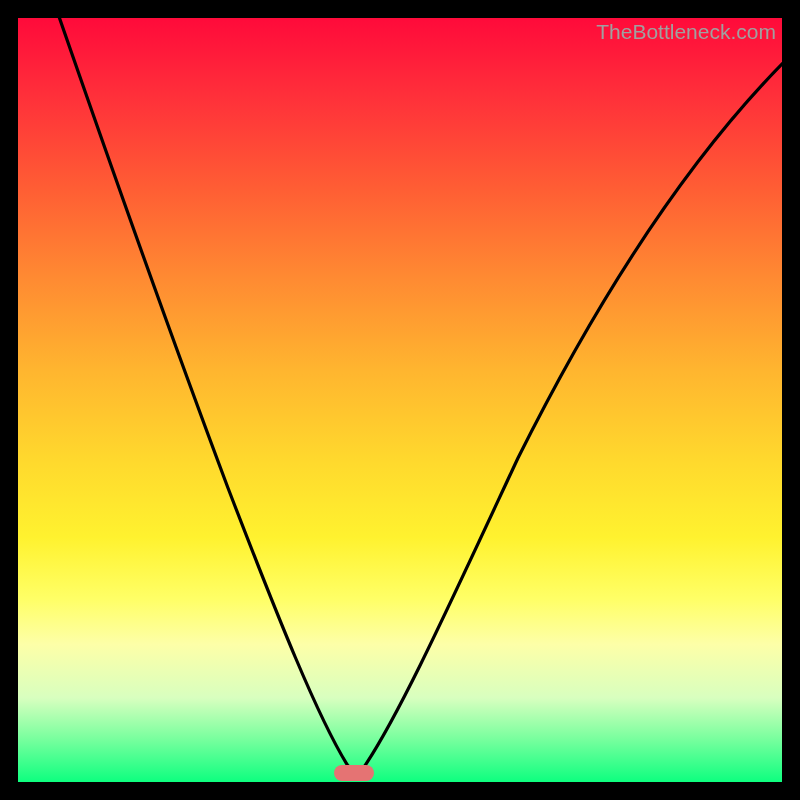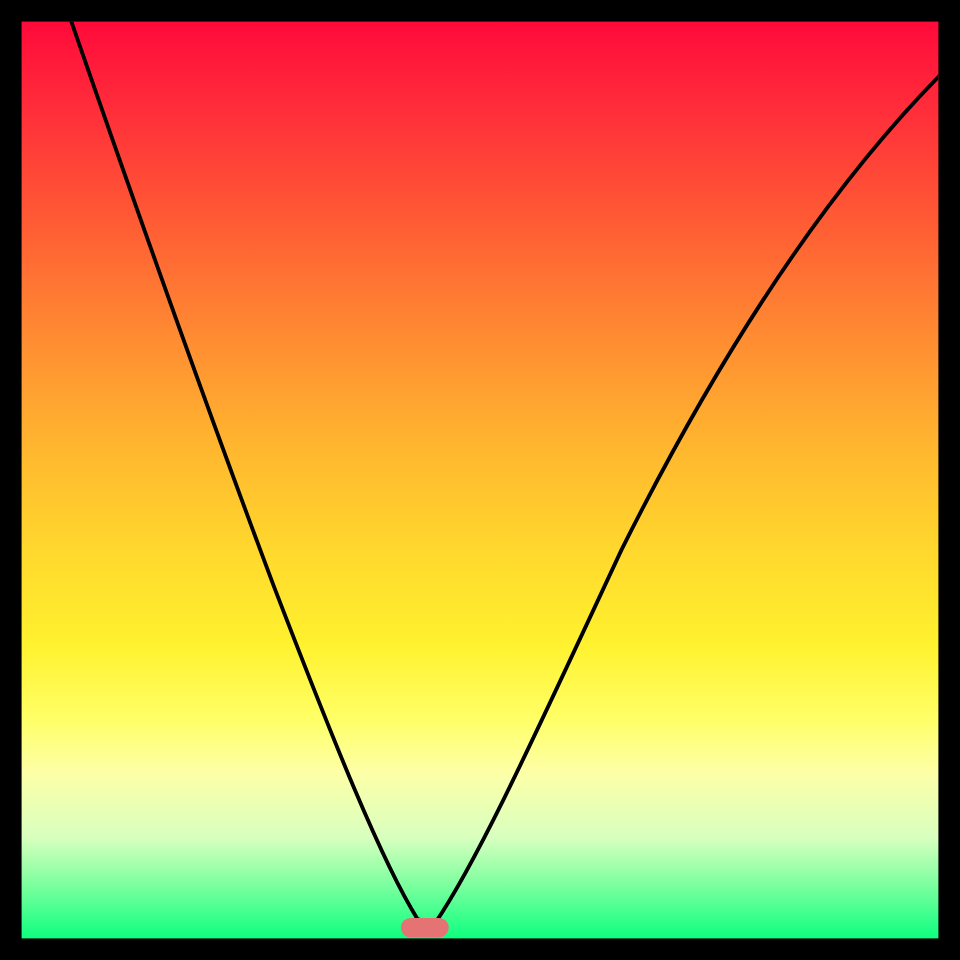--- a/index.html
+++ b/index.html
@@ -35,14 +35,15 @@
       <path d="M 38 -10
                C 90 140, 150 310, 210 470
                C 260 600, 300 700, 330 748
                L 344 752
                C 380 700, 430 590, 500 440
                C 570 300, 660 150, 770 40" fill="none" stroke="#000" stroke-width="3.2" stroke-linecap="round"></path>
     </svg>
 
     <div class="pill" style="left:336px;top:755px"></div>
 
+    <div class="watermark">TheBottleneck.com</div>
   </div>
 </div>
 
 </body></html>

